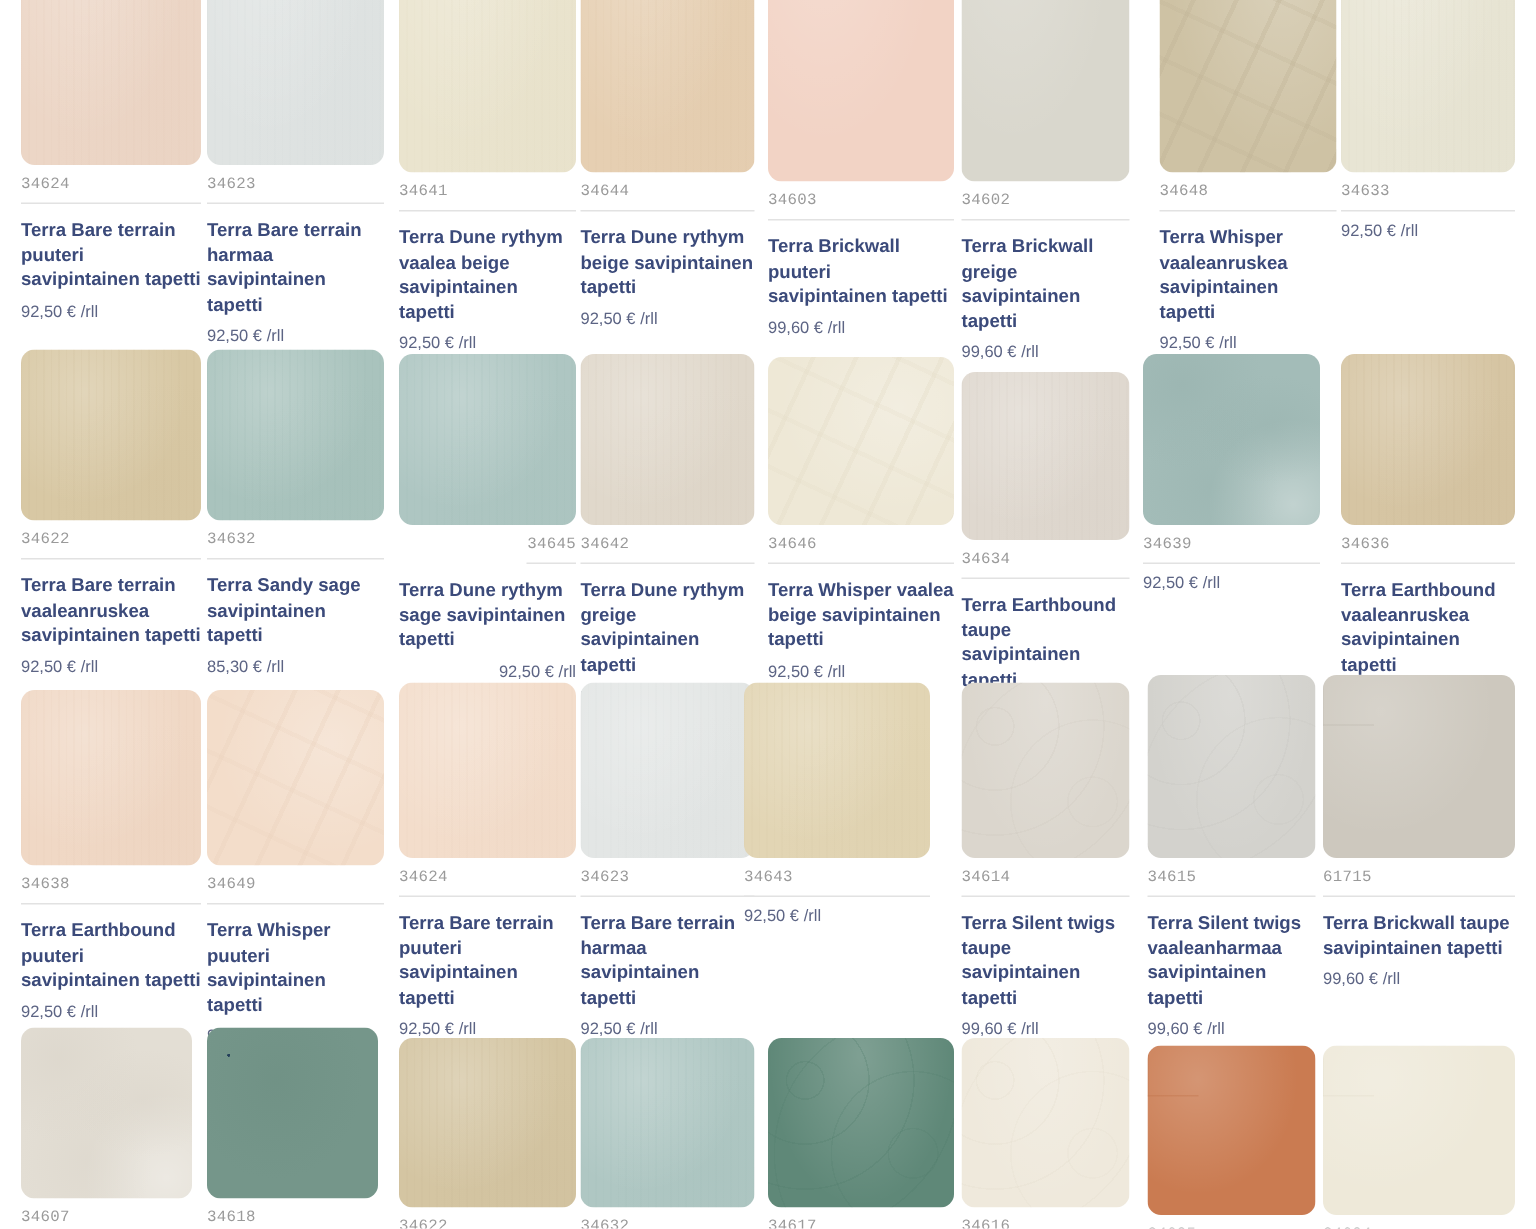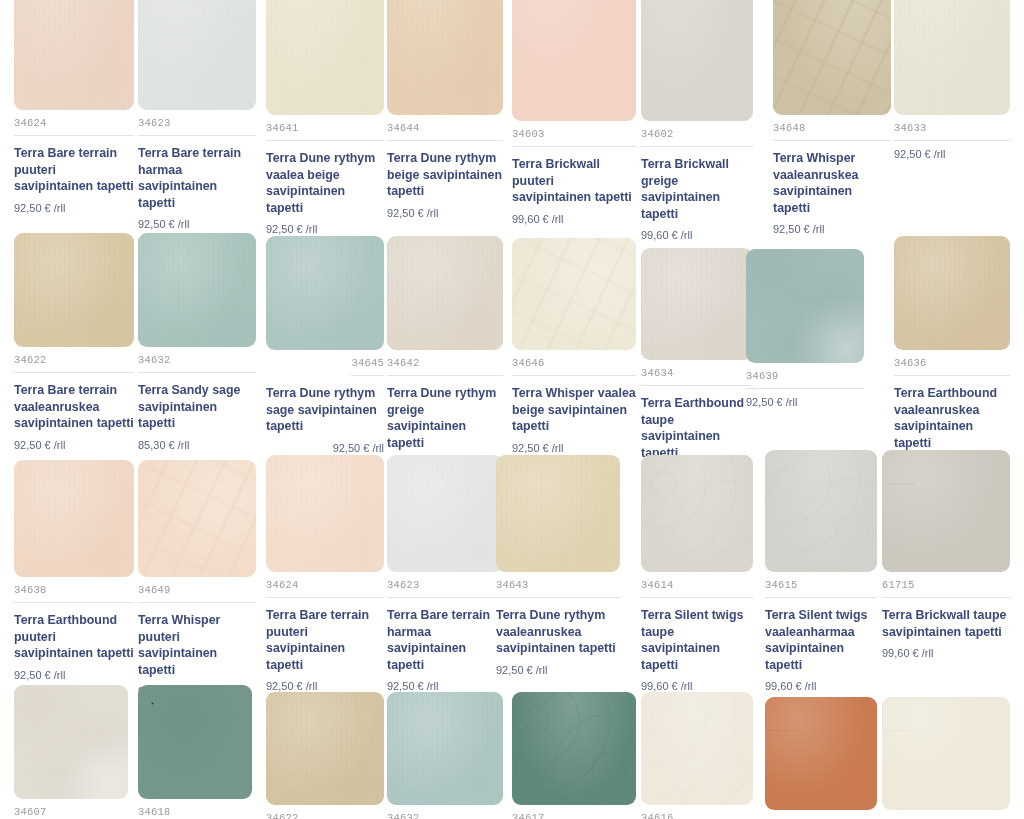--- a/index.html
+++ b/index.html
@@ -133,21 +133,21 @@
       <div class="sku">34646</div>
       <a class="title">Terra Whisper vaalea beige savipintainen tapetti</a>
       <div class="price">92,50 € /rll</div>
     </div>
     <div class="product-card" style="left: 641px; top: 248px; width: 112px;">
       <a class="swatch" style="height: 112px;;background-color:#dfd8cf;background-image:repeating-linear-gradient(90deg, #d1c9bf26 0 1px, transparent 1px 5px),radial-gradient(ellipse at 35% 25%, #ffffff3d, transparent 62%),radial-gradient(ellipse at 80% 82%, #d1c9bf33, transparent 55%);"></a>
       <div class="sku">34634</div>
       <a class="title">Terra Earthbound taupe savipintainen tapetti</a>
       <div class="price">92,50 € /rll</div>
     </div>
-    <div class="product-card" style="left: 746px; top: 236px; width: 118px; margin-top: 13px;">
+    <div class="product-card" style="left: 762px; top: 236px; width: 118px;">
       <a class="swatch" style="height: 114px;;background-color:#a3bcb8;background-image:radial-gradient(ellipse at 22% 18%, #93aeaa66, transparent 42%),radial-gradient(ellipse at 72% 44%, #93aeaa55, transparent 40%),radial-gradient(ellipse at 38% 78%, #93aeaa4d, transparent 44%),radial-gradient(ellipse at 85% 88%, #ffffff55, transparent 40%);"></a>
       <div class="sku">34639</div>
       <div class="price">92,50 € /rll</div>
     </div>
     <div class="product-card" style="left: 894px; top: 236px; width: 116px; justify-content: center;">
       <a class="swatch" style="height: 114px;;background-color:#d6c5a3;background-image:repeating-linear-gradient(90deg, #c9b69426 0 1px, transparent 1px 5px),radial-gradient(ellipse at 35% 25%, #ffffff3d, transparent 62%),radial-gradient(ellipse at 80% 82%, #c9b69433, transparent 55%);"></a>
       <div class="sku">34636</div>
       <a class="title">Terra Earthbound vaaleanruskea savipintainen tapetti</a>
       <div class="price">92,50 € /rll</div>
     </div>
@@ -171,21 +171,20 @@
     </div>
     <div class="product-card" style="left: 387px; top: 455px; width: 116px;">
       <a class="swatch" style="height: 117px;;background-color:#e3e6e5;background-image:repeating-linear-gradient(90deg, #d7dbda26 0 1px, transparent 1px 5px),radial-gradient(ellipse at 35% 25%, #ffffff3d, transparent 62%),radial-gradient(ellipse at 80% 82%, #d7dbda33, transparent 55%);"></a>
       <div class="sku">34623</div>
       <a class="title">Terra Bare terrain harmaa savipintainen tapetti</a>
       <div class="price">92,50 € /rll</div>
     </div>
     <div class="product-card" style="left: 496px; top: 455px; width: 124px;">
       <a class="swatch" style="height: 117px;;background-color:#e2d5b4;background-image:repeating-linear-gradient(90deg, #d5c7a426 0 1px, transparent 1px 5px),radial-gradient(ellipse at 35% 25%, #ffffff3d, transparent 62%),radial-gradient(ellipse at 80% 82%, #d5c7a433, transparent 55%);"></a>
       <div class="sku">34643</div>
-      <a class="title">Terra Dune rythym vaaleanruskea savipintainen tapetti</a>
       <div class="price">92,50 € /rll</div>
     </div>
     <div class="product-card" style="left: 641px; top: 455px; width: 112px;">
       <a class="swatch" style="height: 117px;;background-color:#dbd6cd;background-image:repeating-radial-gradient(circle at 20% 25%, transparent 0 12px, #cdc7bd40 12px 13px, transparent 13px 30px),repeating-radial-gradient(circle at 78% 68%, transparent 0 16px, #cdc7bd33 16px 17px, transparent 17px 38px),radial-gradient(ellipse at 50% 10%, #ffffff33, transparent 70%);"></a>
       <div class="sku">34614</div>
       <a class="title">Terra Silent twigs taupe savipintainen tapetti</a>
       <div class="price">99,60 € /rll</div>
     </div>
     <div class="product-card" style="left: 765px; top: 450px; width: 112px;">
       <a class="swatch" style="height: 122px;;background-color:#d3d2cd;background-image:repeating-radial-gradient(circle at 20% 25%, transparent 0 12px, #c4c3be40 12px 13px, transparent 13px 30px),repeating-radial-gradient(circle at 78% 68%, transparent 0 16px, #c4c3be33 16px 17px, transparent 17px 38px),radial-gradient(ellipse at 50% 10%, #ffffff33, transparent 70%);"></a>

